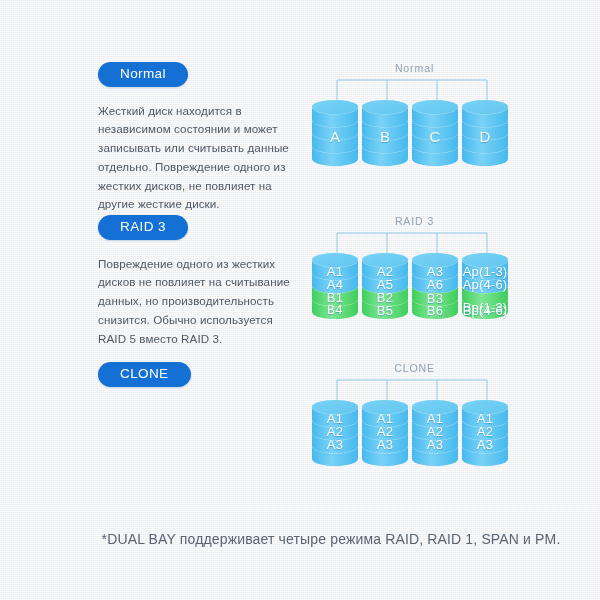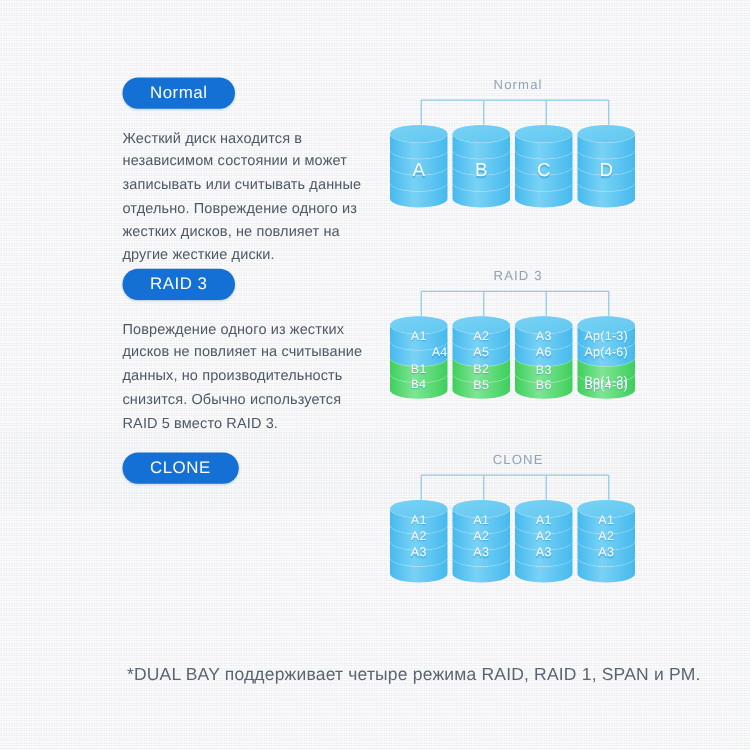--- a/index.html
+++ b/index.html
@@ -60,21 +60,21 @@
   .bracket{position:absolute;left:0;top:16px;width:205px;height:26px;}
   .disks{position:absolute;left:0;top:36px;width:205px;height:94px;}
 
   .disk{position:absolute;top:0;width:46px;height:72px;}
   .disk svg{display:block;overflow:visible;}
 
   .dlabel{
     position:absolute;
     width:46px;text-align:center;
     color:#ffffff;
-    font-size:10px;
+    font-size:13px;
     letter-spacing:.2px;
     text-shadow:0 1px 1px rgba(26,120,180,.45);
     pointer-events:none;
   }
   .dlabel.big{font-size:15px;letter-spacing:0;}
   .dlabel.tiny{font-size:6.6px;opacity:.55;letter-spacing:.5px;}
 
   .footnote{
     position:absolute;left:0;top:531px;width:600px;
     text-align:center;
@@ -307,21 +307,21 @@
               <ellipse cx="23" cy="35" rx="23" ry="7" fill="none" stroke="rgba(255,255,255,.55)" stroke-width="0.8"></ellipse>
               <path d="M 0,22 L 0,35 A 23,7 0 0 0 46,35 L 46,22 Z" fill="url(#g-blue-striped-0)"></path>
               <ellipse cx="23" cy="22" rx="23" ry="7" fill="url(#t-blue-striped-0)"></ellipse>
               <ellipse cx="23" cy="22" rx="23" ry="7" fill="none" stroke="rgba(255,255,255,.55)" stroke-width="0.8"></ellipse>
               <path d="M 0,9 L 0,22 A 23,7 0 0 0 46,22 L 46,9 Z" fill="url(#g-blue-striped-0)"></path>
               <ellipse cx="23" cy="9" rx="23" ry="7" fill="url(#t-blue-striped-0)"></ellipse>
               <ellipse cx="23" cy="9" rx="23" ry="7" fill="none" stroke="rgba(255,255,255,.55)" stroke-width="0.8"></ellipse>
               <ellipse cx="23" cy="9" rx="23" ry="7" fill="url(#t-blue-striped-0)"></ellipse>
             </svg>
             <div class="dlabel" style="top: 12.5px;">A1</div>
-            <div class="dlabel" style="top: 25.5px; text-align: right;">A4</div>
+            <div class="dlabel" style="top: 25.5px;">A4</div>
             <div class="dlabel" style="top: 38.5px;">B1</div>
             <div class="dlabel" style="top: 51.5px; font-family: Liberation Mono, monospace;">B4</div>
           </div>
           <div class="disk" style="left: 50px;">
             <svg width="46" height="72">
               <defs>
                 <linearGradient id="g-blue-striped-1" x1="0" y1="0" x2="1" y2="0">
                   <stop offset="0%" stop-color="#46b9ee"></stop>
                   <stop offset="42%" stop-color="#79d2f5"></stop>
                   <stop offset="100%" stop-color="#46b9ee"></stop>

